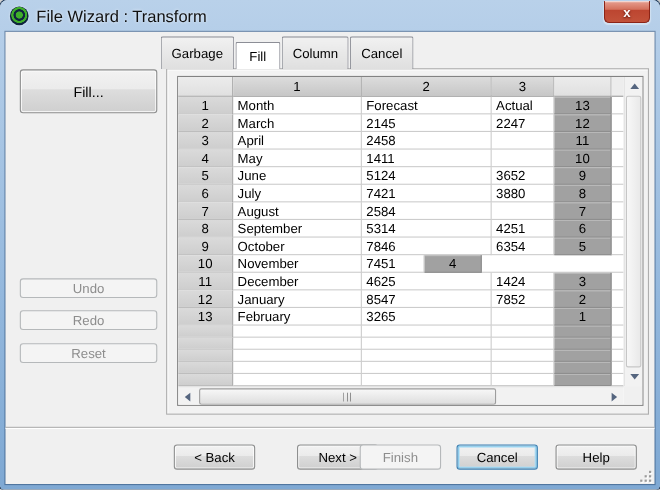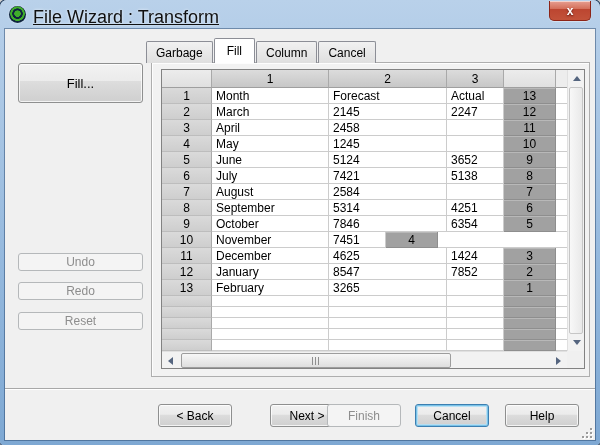--- a/index.html
+++ b/index.html
@@ -19,21 +19,21 @@
     background:linear-gradient(180deg,var(--titlebar-top),var(--titlebar-mid) 60%,var(--titlebar-bottom));
     border-radius:7px 7px 4px 4px;
     box-shadow:0 0 0 1px var(--border-dark), 2px 3px 8px rgba(0,0,0,.45);
     font-size:12px; color:#000; overflow:hidden;
   }
   
   .titlebar{position:absolute; left:0; top:0; width:100%; height:29px;}
   .app-icon{position:absolute; left:9px; top:6px; width:17px; height:17px; border-radius:50%;
     background:radial-gradient(circle at 50% 45%, var(--accent-green) 0 3px, #10253f 3.5px 5px, var(--accent-green) 5.5px 7px, #10253f 7.5px);
     box-shadow:0 0 2px rgba(255,255,255,.7);}
-  .title-text{position:absolute; left:33px; top:7px; font-size:18px; color:#101010; text-shadow:0 0 3px rgba(255,255,255,.8);text-decoration:underline;}
+  .title-text{position:absolute; left:33px; top:7px; font-size:15px; color:#101010; text-shadow:0 0 3px rgba(255,255,255,.8);}
   .close-btn{position:absolute; right:9px; top:1px; width:42px; height:20px;
     background:linear-gradient(180deg,#e7a092 0%,#d4705b 40%,#bc4530 41%,#c2523a 100%);
     border:1px solid #8c2417; border-top:none; border-radius:0 0 5px 5px;
     box-shadow:inset 0 1px 0 rgba(255,255,255,.55), 0 1px 1px rgba(255,255,255,.4);
     display:flex; align-items:center; justify-content:center; cursor:default;}
   .close-x{color:#fff; font-weight:bold; font-size:12px; line-height:1; text-shadow:0 1px 2px rgba(60,0,0,.8);}
   
   .client{position:absolute; left:5px; top:29px; width:590px; height:411px;
     background:var(--client-bg); box-shadow:0 0 0 1px rgba(25,55,95,.45);}
   
@@ -43,21 +43,21 @@
     background:linear-gradient(180deg,#f2f2f2 0%,#ebebeb 45%,#dddddd 46%,#cfcfcf 100%);
     box-shadow:inset 0 0 0 1px rgba(255,255,255,.75);
   }
   .btn.disabled{background:#f4f4f4; border-color:#b5b8ba; color:var(--disabled-text); box-shadow:none;text-align:center;}
   .btn.focused{border-color:#3c7fb1; box-shadow:inset 0 0 0 1px #7ac3e8, inset 0 0 0 2px rgba(178,222,244,.9);}
   
   .fill-btn{position:absolute; left:13px; top:34px; width:125px; height:40px; font-size:13px;}
   .side-btn{position:absolute; left:13px; width:125px; height:18px; border-radius:3px;}
   
   .tab-bar{position:absolute; left:141px; top:9px; height:25px; display:flex; align-items:flex-end; z-index:3;}
-  .tab{height:22px; padding:4px 9px; display:flex; align-items:center; justify-content:center;
+  .tab{height:30px; padding:4px 9px; display:flex; align-items:center; justify-content:center;
     border:1px solid #8c8e96; border-bottom:none; border-radius:2px 2px 0 0; margin-right:1px;
     background:linear-gradient(180deg,#f1f1f1,#dfdfdf); cursor:default;}
   .tab.active{height:25px; background:#ffffff; position:relative; z-index:4; padding:0 12px;}
   .tab-panel{position:absolute; left:146px; top:33px; width:439px; height:315px;
     border:1px solid #aeaeae; background:#f2f2f2; box-shadow:inset 1px 1px 0 #fdfdfd;}
   
   .grid{position:absolute; left:9px; top:6px; width:424px; height:300px;
     border:1px solid var(--table-border); background:#fff; overflow:hidden;}
   .grid-inner{position:absolute; left:0; top:0; right:17px; bottom:17px; overflow:hidden;}
   .hrow,.trow{display:flex; width:100%;}
@@ -161,38 +161,38 @@
     <div class="c rownum w-num">3</div>
     <div class="c w-c1">April</div>
     <div class="c w-c2">2458</div>
     <div class="c w-c3"></div>
     <div class="c greycell w-grey">11</div>
     <div class="c w-fill"></div>
   </div>
               <div class="trow">
     <div class="c rownum w-num">4</div>
     <div class="c w-c1">May</div>
-    <div class="c w-c2">1245</div>
+    <div class="c w-c2">1411</div>
     <div class="c w-c3"></div>
     <div class="c greycell w-grey">10</div>
     <div class="c w-fill"></div>
   </div>
               <div class="trow">
     <div class="c rownum w-num">5</div>
     <div class="c w-c1">June</div>
     <div class="c w-c2">5124</div>
     <div class="c w-c3">3652</div>
     <div class="c greycell w-grey">9</div>
     <div class="c w-fill"></div>
   </div>
               <div class="trow">
     <div class="c rownum w-num">6</div>
     <div class="c w-c1">July</div>
     <div class="c w-c2">7421</div>
-    <div class="c w-c3">5138</div>
+    <div class="c w-c3">3880</div>
     <div class="c greycell w-grey">8</div>
     <div class="c w-fill"></div>
   </div>
               <div class="trow">
     <div class="c rownum w-num">7</div>
     <div class="c w-c1">August</div>
     <div class="c w-c2">2584</div>
     <div class="c w-c3"></div>
     <div class="c greycell w-grey">7</div>
     <div class="c w-fill"></div>

